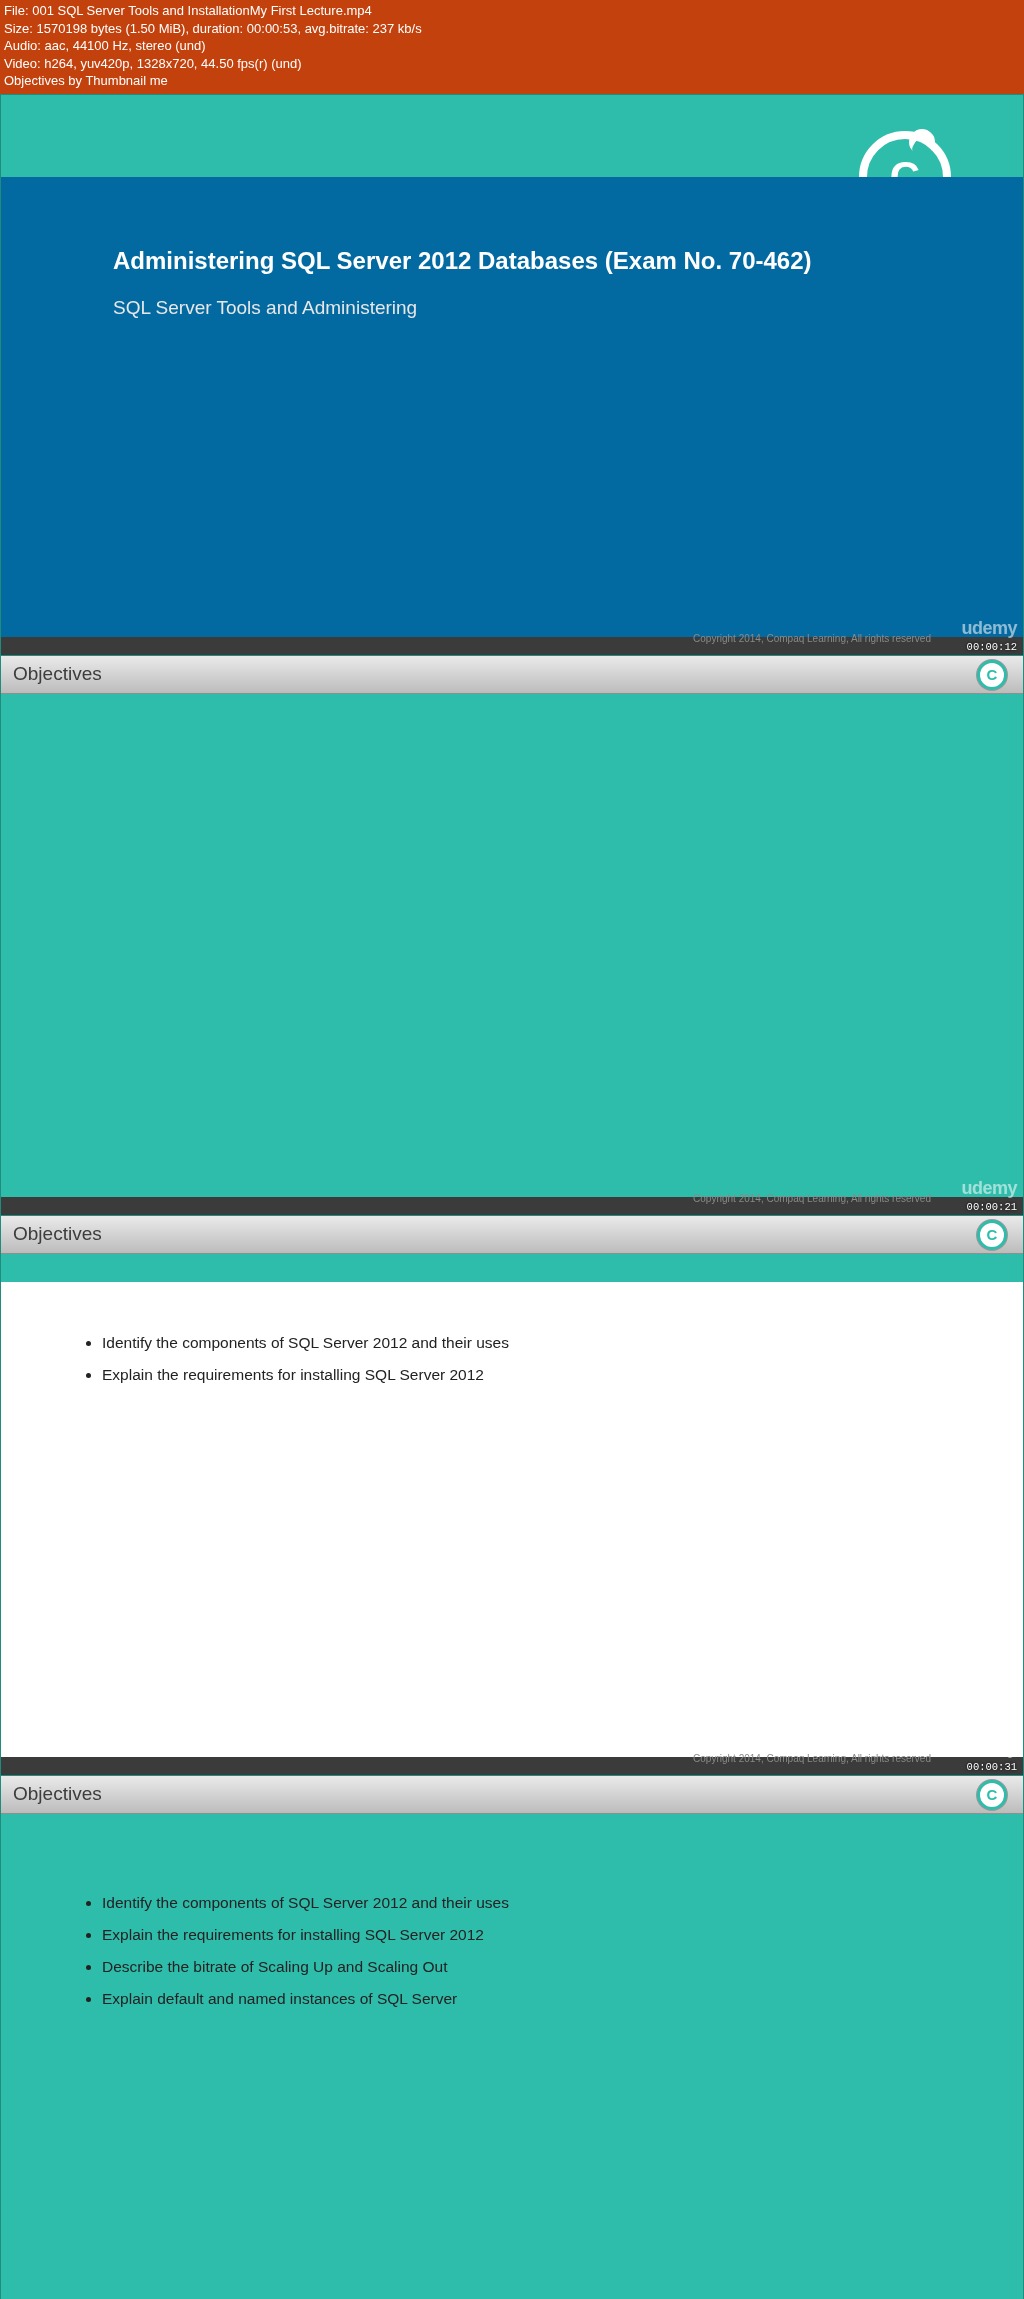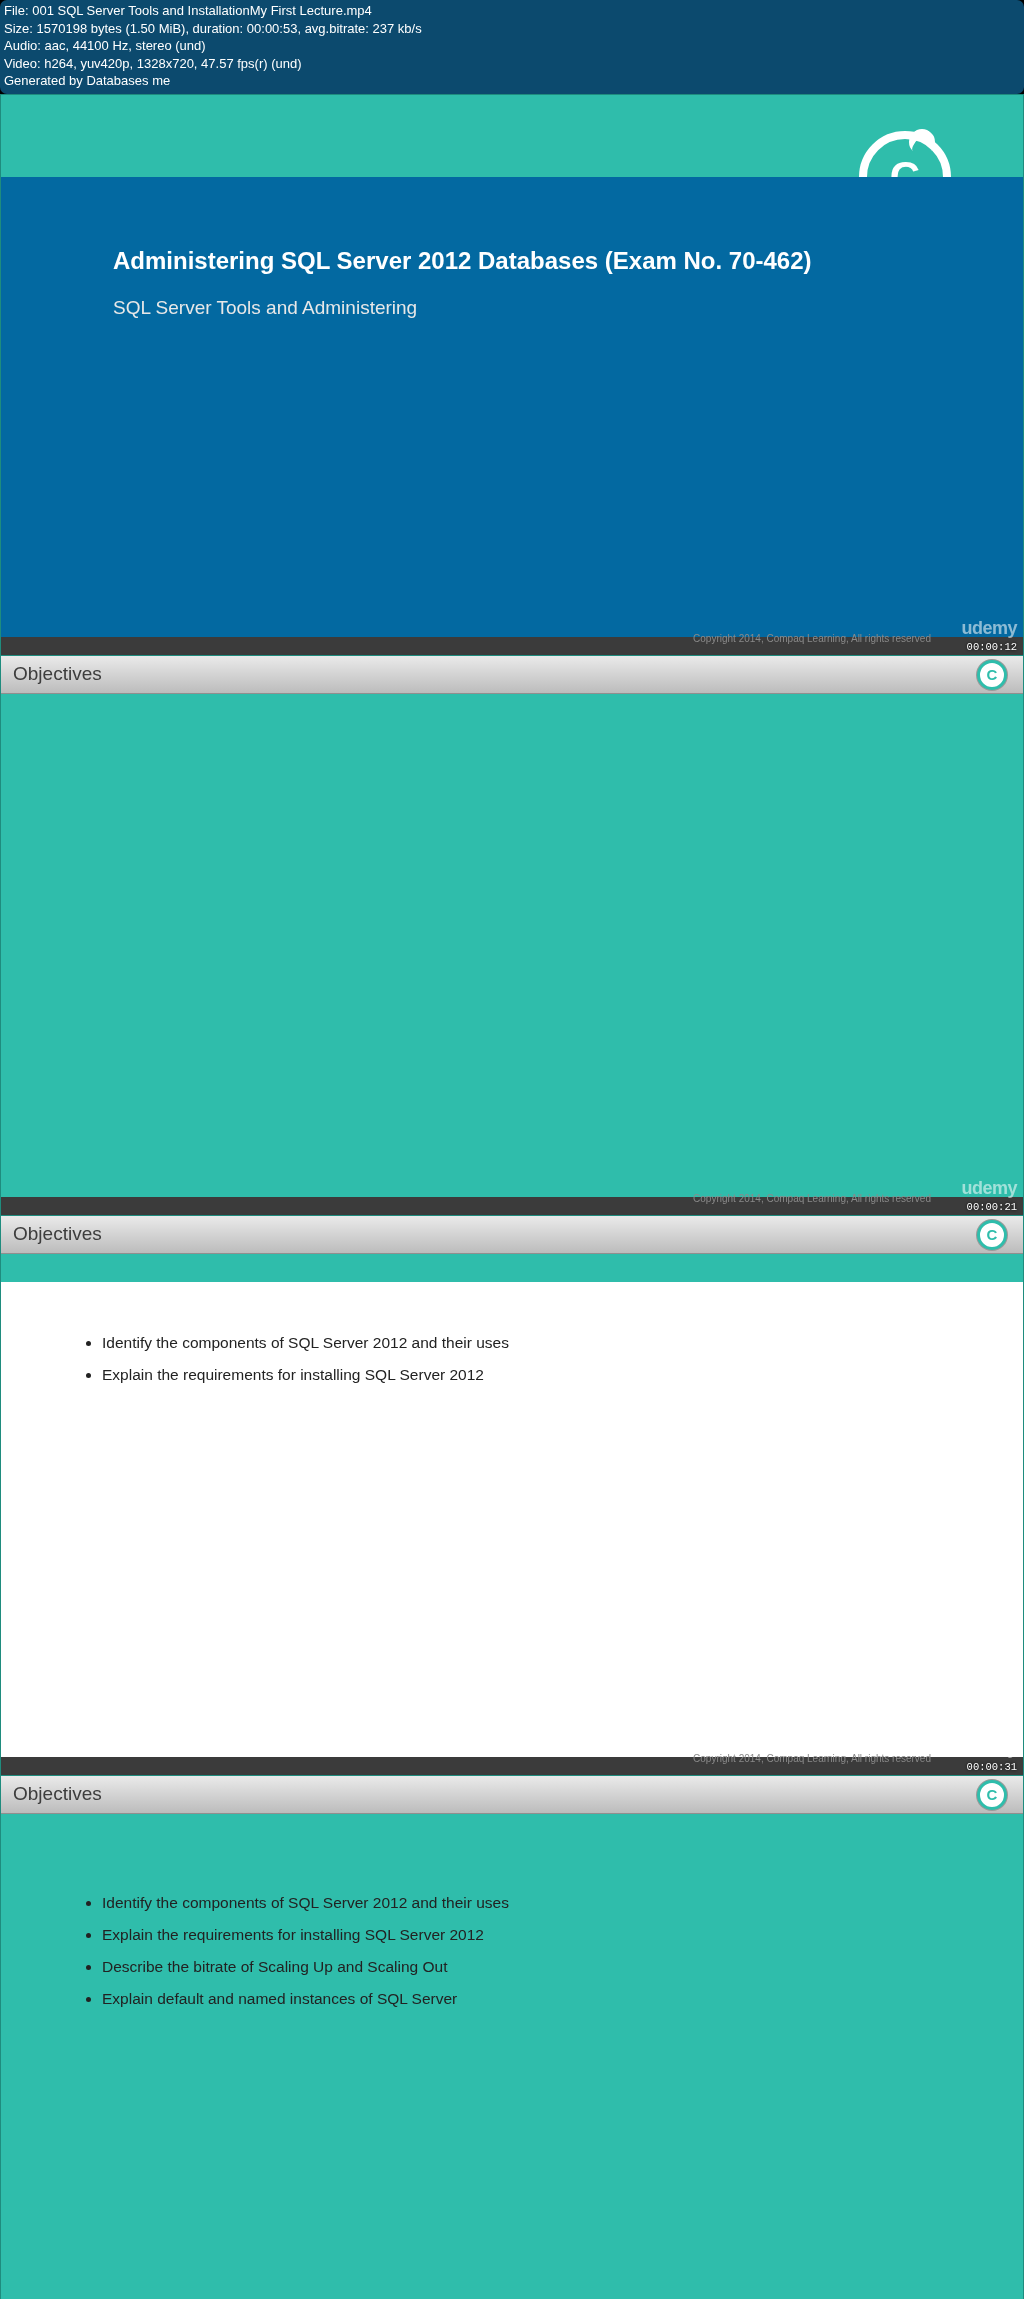--- a/index.html
+++ b/index.html
@@ -2,27 +2,26 @@
 <html><head>
 <meta charset="utf-8">
 <style>
   * { margin: 0; padding: 0; box-sizing: border-box; }
   body {
     background: #000;
     font-family: Arial, Helvetica, sans-serif;
     width: 1024px;
   }
   .meta-block {
-    background: #0c4a6e;
+    background: #c2410c;
     color: #fff;
     font-size: 13px;
     line-height: 1.35;
     padding: 2px 4px 4px 4px;
     font-family: "Segoe UI", Tahoma, sans-serif;
-    border-radius: 7px;
   }
   .meta-line { display: block; white-space: pre; }
   .sheet {
     width: 100%;
     background: #2fbdab;
     border: 1px solid #1f8c7e;
   }
   .frames { display: flex; flex-direction: column; }
   .frame {
     position: relative;
@@ -123,22 +122,22 @@
   
   .obj-body ul:empty { display:none; }
 </style>
 </head>
 <body>
 
 <div class="meta-block">
   <span class="meta-line">File: 001 SQL Server Tools and InstallationMy First Lecture.mp4</span>
   <span class="meta-line">Size: 1570198 bytes (1.50 MiB), duration: 00:00:53, avg.bitrate: 237 kb/s</span>
   <span class="meta-line">Audio: aac, 44100 Hz, stereo (und)</span>
-  <span class="meta-line">Video: h264, yuv420p, 1328x720, 47.57 fps(r) (und)</span>
-  <span class="meta-line">Generated by Databases me</span>
+  <span class="meta-line">Video: h264, yuv420p, 1328x720, 44.50 fps(r) (und)</span>
+  <span class="meta-line">Objectives by Thumbnail me</span>
 </div>
 
 <div class="sheet">
   <div class="frames">
 
     <div class="frame first">
       <div class="f1-top"></div>
       <div class="logo-big">
         <div class="ring">
           <div class="tail"></div>

